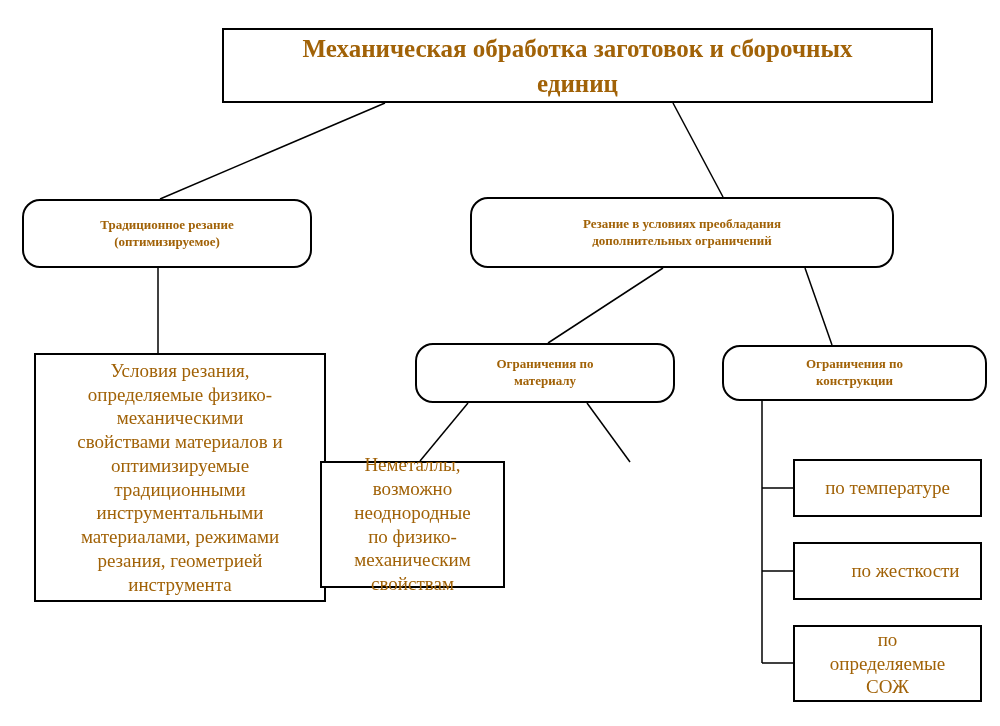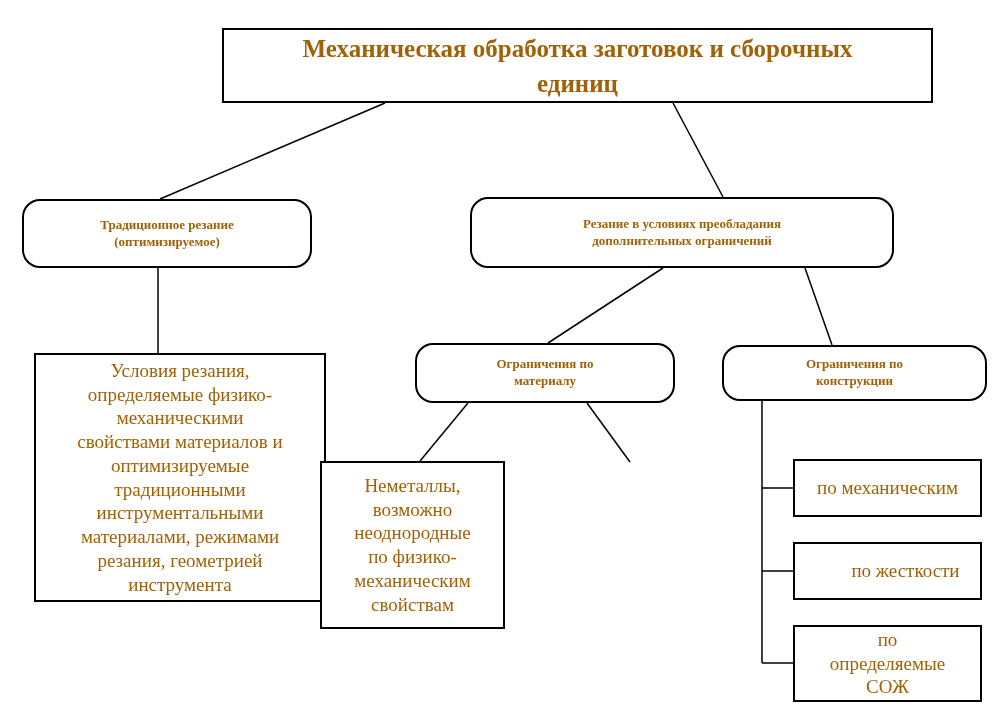--- a/index.html
+++ b/index.html
@@ -33,21 +33,21 @@
   }
   .hdr  { font-weight: bold; font-size: 13px; line-height: 1.3; border-radius: 18px; }
   .body { font-weight: normal; font-size: 19px; }
 
   .n-root         { left: 222px; top: 28px;  width: 711px; height: 75px; font-weight: bold; font-size: 25px; line-height: 1.4; }
   .n-traditional  { left: 22px;  top: 199px; width: 290px; height: 69px; }
   .n-constrained  { left: 470px; top: 197px; width: 424px; height: 71px; }
   .n-conditions   { left: 34px;  top: 353px; width: 292px; height: 249px; }
   .n-material     { left: 415px; top: 343px; width: 260px; height: 60px; }
   .n-construction { left: 722px; top: 345px; width: 265px; height: 56px; }
-  .n-nonmetals    { left: 320px; top: 461px; width: 185px; height: 168px; }
+  .n-nonmetals    { left: 320px; top: 461px; width: 185px; height: 127px; }
   .n-combination  { left: 547px; top: 462px; width: 171px; height: 85px; }
   .n-temperature  { left: 793px; top: 459px; width: 189px; height: 58px; }
   .n-rigidity     { left: 793px; top: 542px; width: 189px; height: 58px; padding-left: 36px; }
   .n-coolant      { left: 793px; top: 625px; width: 189px; height: 77px; }
 </style>
 </head>
 <body>
 
 <div class="canvas">
 
@@ -94,21 +94,21 @@
 конструкции</div>
 
   <div class="node body n-nonmetals">Неметаллы,
 возможно
 неоднородные
 по физико-
 механическим
 свойствам</div>
 
 
-  <div class="node body n-temperature">по механическим</div>
+  <div class="node body n-temperature">по температуре</div>
 
   <div class="node body n-rigidity">по жесткости</div>
 
   <div class="node body n-coolant">по
 определяемые
 СОЖ</div>
 
 </div>
 
 </body></html>

